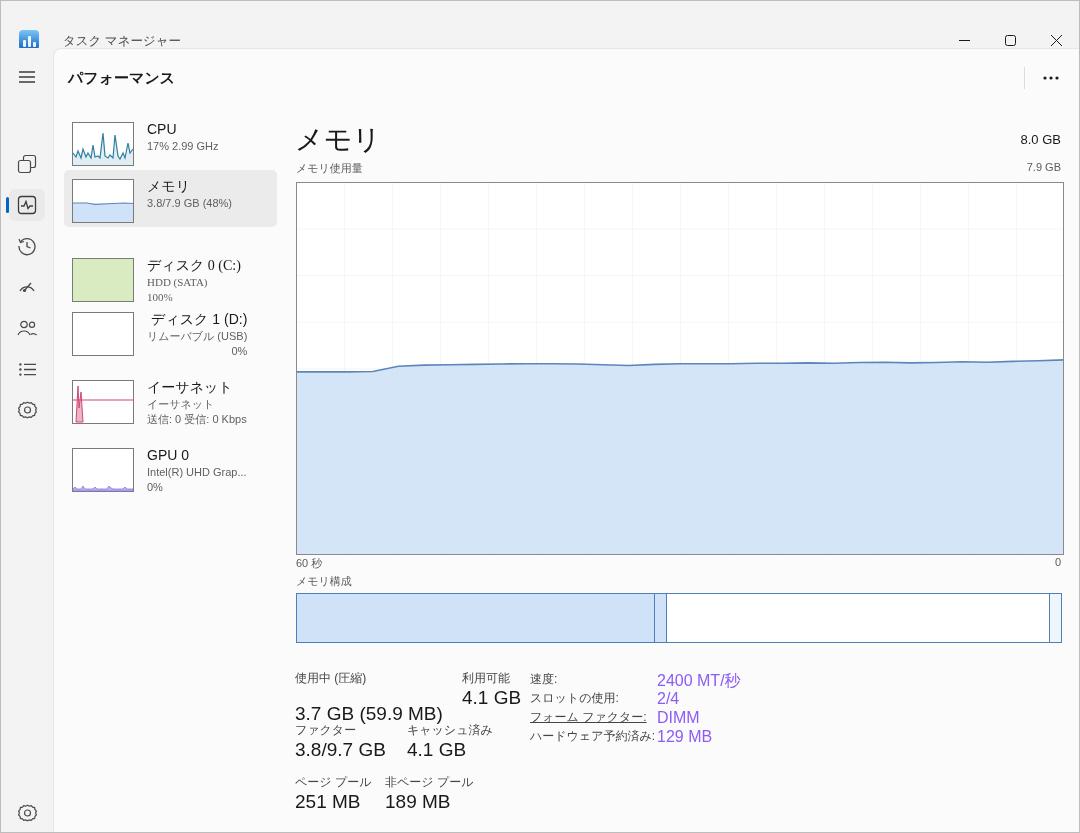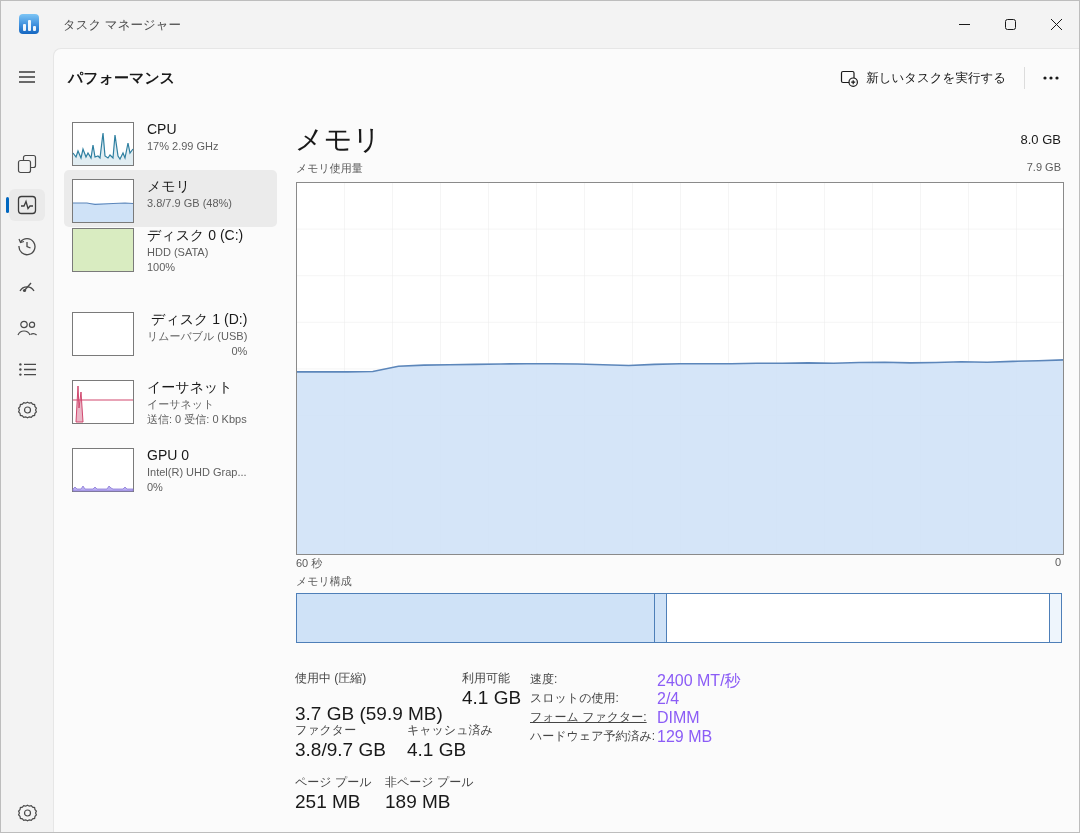--- a/index.html
+++ b/index.html
@@ -3,21 +3,21 @@
 <meta charset="utf-8">
 <style>
   * { margin:0; padding:0; box-sizing:border-box; }
   html,body { width:1080px; height:833px; overflow:hidden; }
   body {
     font-family:"Liberation Sans","DejaVu Sans",sans-serif;
     background:#f3f3f3; color:#191919; position:relative;
     border:1px solid #bdbdbd;
   }
   
-  .titlebar { position:absolute; top:0; left:0; right:0; height:47px; background:#f3f3f3; }
+  .titlebar { position:absolute; top:16px; left:0; right:0; height:47px; background:#f3f3f3; }
   .app-icon { position:absolute; left:18px; top:13px; width:20px; height:20px; border-radius:4px;
     background:linear-gradient(180deg,#7cc5f5 0%,#3f8fdd 55%,#1466c0 100%); overflow:hidden;}
   .app-icon i { position:absolute; bottom:3px; background:rgba(255,255,255,.92); width:3px; border-radius:1px; }
   .app-title { position:absolute; left:62px; top:16px; font-size:12.5px; color:#4c4c4c; }
   .win-controls { position:absolute; right:0; top:0; height:47px; display:flex; }
   .win-btn { width:46px; height:47px; display:flex; align-items:center; justify-content:center; }
   
   .rail { position:absolute; top:47px; left:0; width:52px; bottom:0; background:#f3f3f3; }
   .rail-icon { position:absolute; left:16px; width:20px; height:20px; display:flex; align-items:center; justify-content:center; color:#4a4a4a; }
   .rail-sel { position:absolute; left:8px; top:141px; width:36px; height:32px; background:#eaeaea; border-radius:6px; }
@@ -149,28 +149,20 @@
         <circle cx="9.5" cy="9" r="3" fill="none" stroke="#4a4a4a" stroke-width="1.2"></circle>
       </svg>
   </div>
 </div>
 
 <div class="panel">
 
   <div class="panel-header">
     <div class="page-title">パフォーマンス</div>
     <div class="header-right">
-      <div class="task-btn">
-        <svg width="17" height="17">
-            <rect x="0.5" y="1.5" width="12.5" height="11" rx="1.5" fill="none" stroke="#1a1a1a" stroke-width="1.2"></rect>
-            <circle cx="12.2" cy="12.2" r="4.2" fill="#fbfbfb" stroke="#1a1a1a" stroke-width="1.2"></circle>
-            <path d="M12.2 10.2v4M10.2 12.2h4" stroke="#1a1a1a" stroke-width="1.2"></path>
-          </svg>
-        <span>新しいタスクを実行する</span>
-      </div>
       <div class="vdivider"></div>
       <div class="more-btn">
         <svg width="16" height="4">
             <circle cx="2" cy="2" r="1.6" fill="#1a1a1a"></circle>
             <circle cx="8" cy="2" r="1.6" fill="#1a1a1a"></circle>
             <circle cx="14" cy="2" r="1.6" fill="#1a1a1a"></circle>
           </svg>
       </div>
     </div>
   </div>
@@ -194,21 +186,21 @@
         <rect x="0" y="23" width="60" height="19" fill="#cfe2f7"></rect>
         <path d="M0 23 L14 23 L22 24.5 L40 23.5 L52 23 L60 23.5" fill="none" stroke="#5c86ba" stroke-width="1.2"></path>
       </svg>
     </div>
     <div class="meta">
       <div class="t">メモリ</div>
       <div class="s">3.8/7.9 GB (48%)</div>
     </div>
   </div>
 
-  <div class="perf-item" style="top:170px;height:68px;">
+  <div class="perf-item" style="top:200px;height:68px;font-family:Liberation Serif, serif;">
     <div class="thumb">
       <svg width="60" height="42" viewBox="0 0 60 42">
           <rect x="0" y="0" width="60" height="42" fill="#d9ecc1"></rect>
         </svg>
     </div>
     <div class="meta">
       <div class="t">ディスク 0 (C:)</div>
       <div class="s">HDD (SATA)</div>
       <div class="s">100%</div>
     </div>

